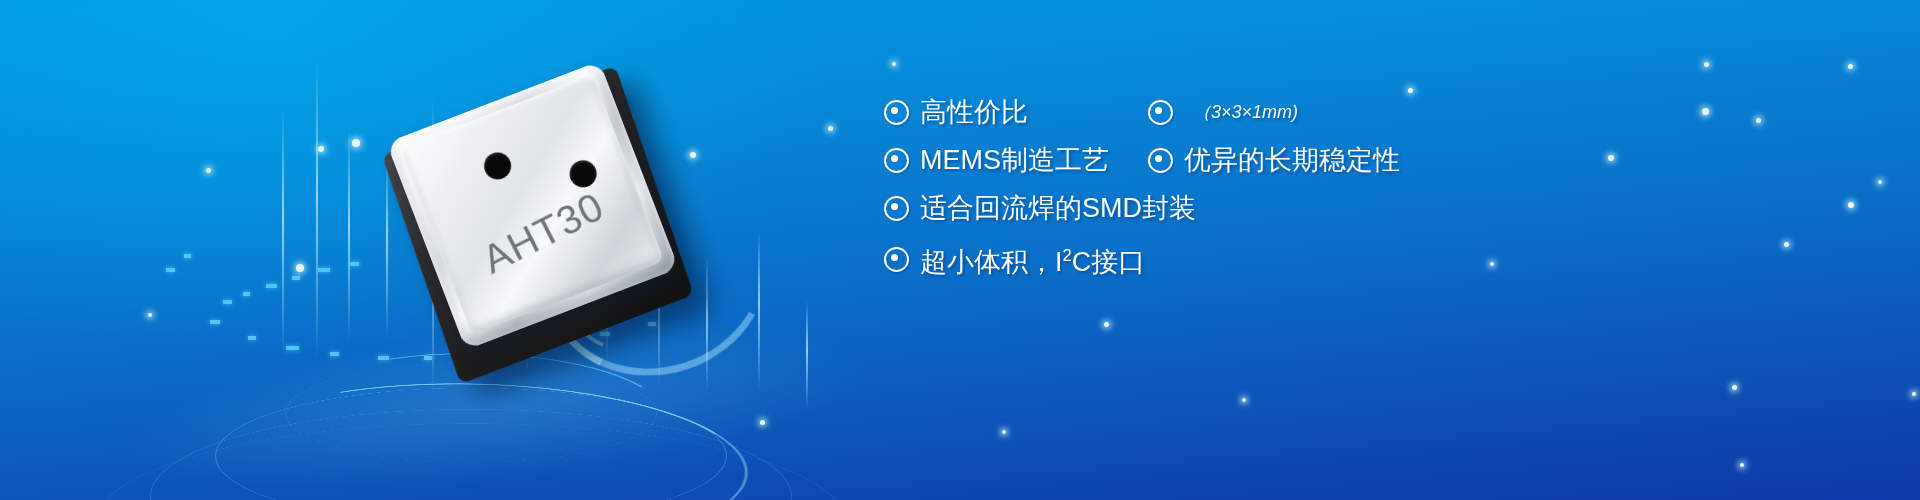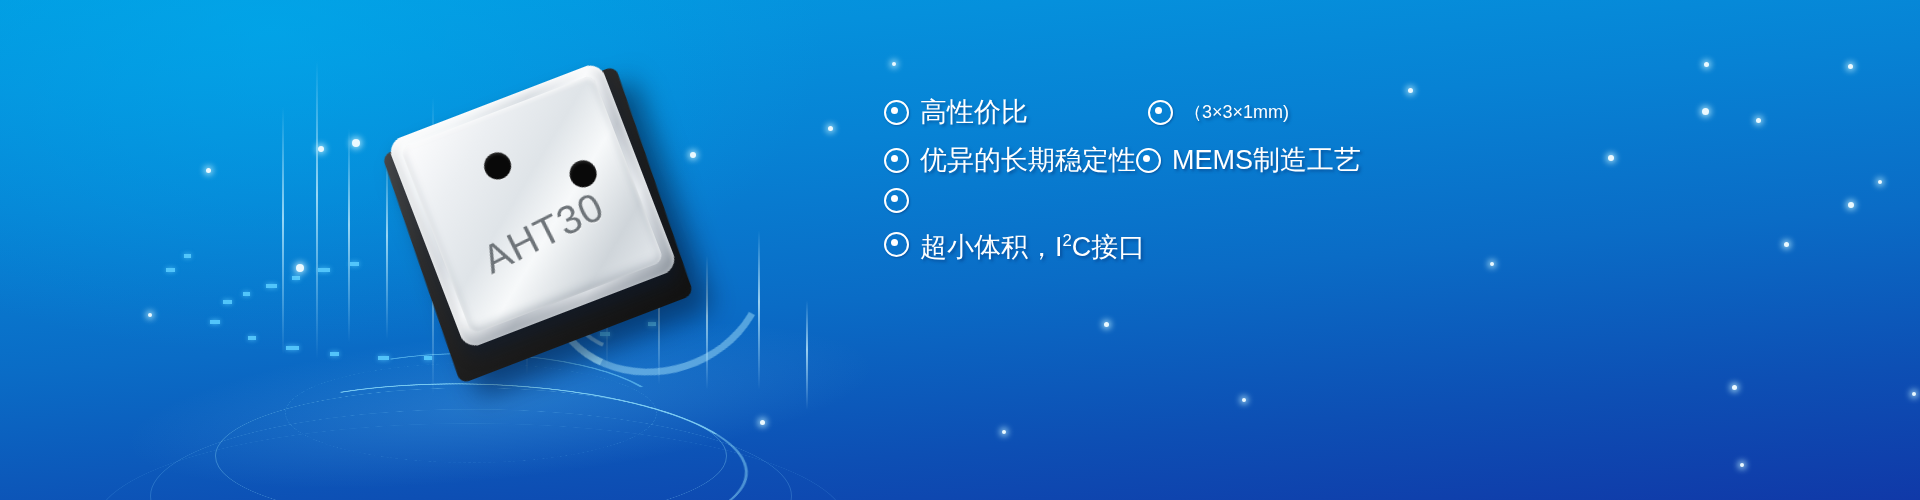--- a/index.html
+++ b/index.html
@@ -115,21 +115,21 @@
         font-size:27px;line-height:40px;white-space:nowrap;
         text-shadow:2px 2px 3px rgba(6,46,110,.5);}
   .feat.col-l{width:264px;}
   .bullet{
     flex:0 0 auto;width:21px;height:21px;border-radius:50%;
     border:2px solid #ffffff;margin-right:11px;position:relative;
     box-shadow:1px 1px 2px rgba(6,46,110,.45);
   }
   .bullet:after{content:"";position:absolute;left:5px;top:5px;width:7px;height:7px;
     border-radius:50%;background:#ffffff;}
-  .sub{font-size:18px;letter-spacing:0;}
+  .sub{font-size:18px;margin-left:9px;letter-spacing:0;font-style:italic;}
   .sup{font-size:.62em;vertical-align:super;}
 </style>
 </head>
 <body>
 
 <div id="banner">
 
   <div class="art">
     <div class="hsweep"></div>
     <div class="ring r4"></div>
@@ -223,33 +223,34 @@
           <span class="bullet"></span>
           <span>高性价比</span>
         </div>
         <div class="feat">
           <span class="bullet"></span>
           <span class="sub">（3×3×1mm)</span>
         </div>
       </div>
 
       <div class="frow">
+        <div class="feat col-l">
+          <span class="bullet"></span>
+          <span>MEMS制造工艺</span>
+        </div>
         <div class="feat">
           <span class="bullet"></span>
           <span>优异的长期稳定性</span>
         </div>
-        <div class="feat col-l">
-          <span class="bullet"></span>
-          <span>MEMS制造工艺</span>
-        </div>
-      </div>
-
-      <div class="frow">
-        <div class="feat">
-          <span class="bullet"></span>
+      </div>
+
+      <div class="frow">
+        <div class="feat">
+          <span class="bullet"></span>
+          <span>适合回流焊的SMD封装</span>
         </div>
       </div>
 
       <div class="frow">
         <div class="feat">
           <span class="bullet"></span>
           <span><span>超小体积，I</span><span class="sup">2</span><span>C接口</span></span>
         </div>
       </div>
 

